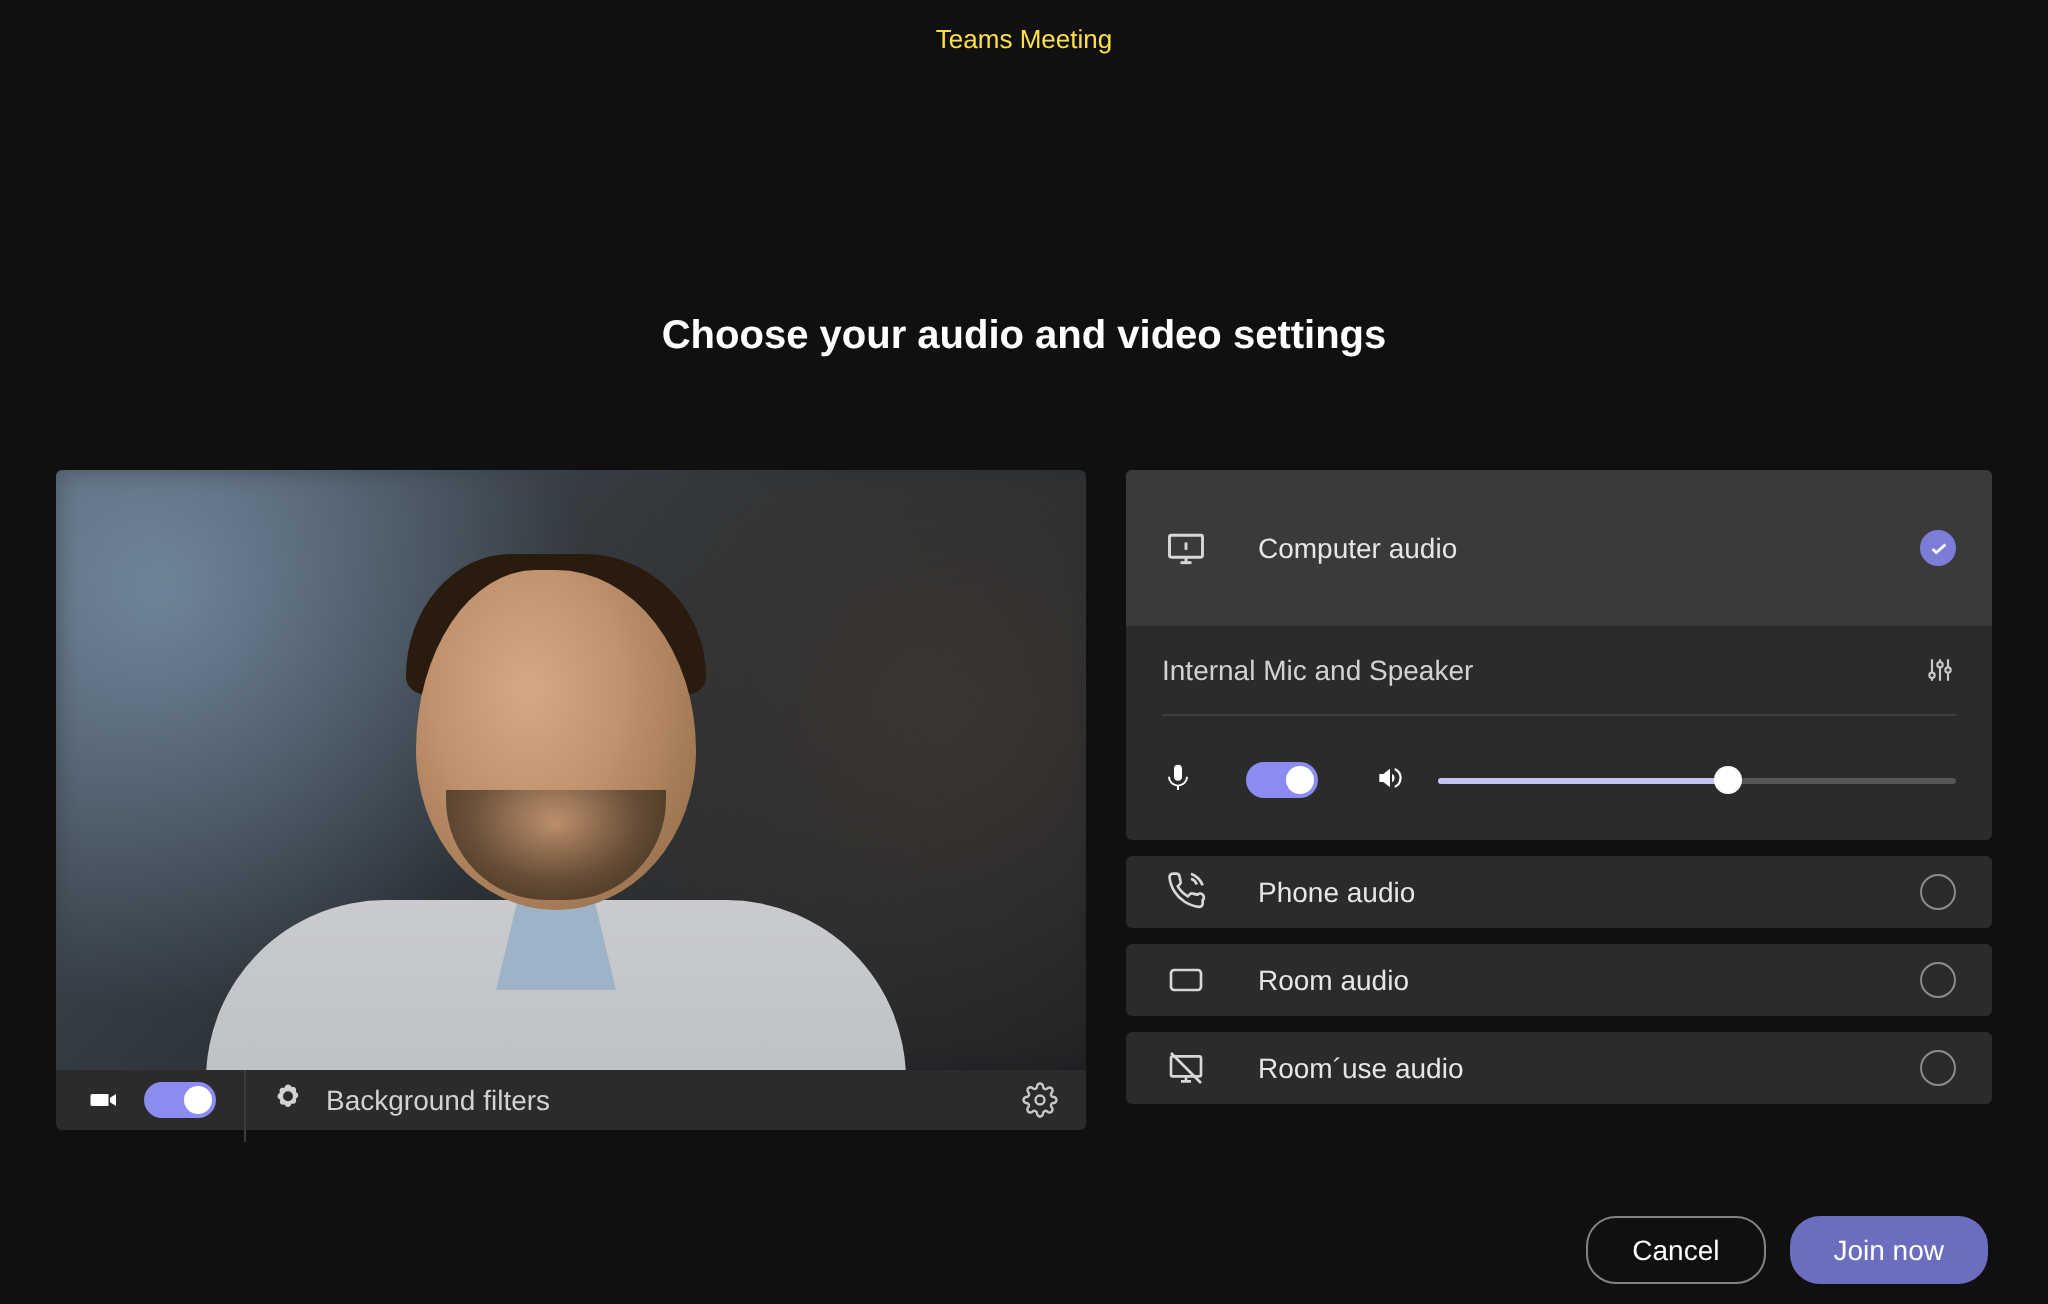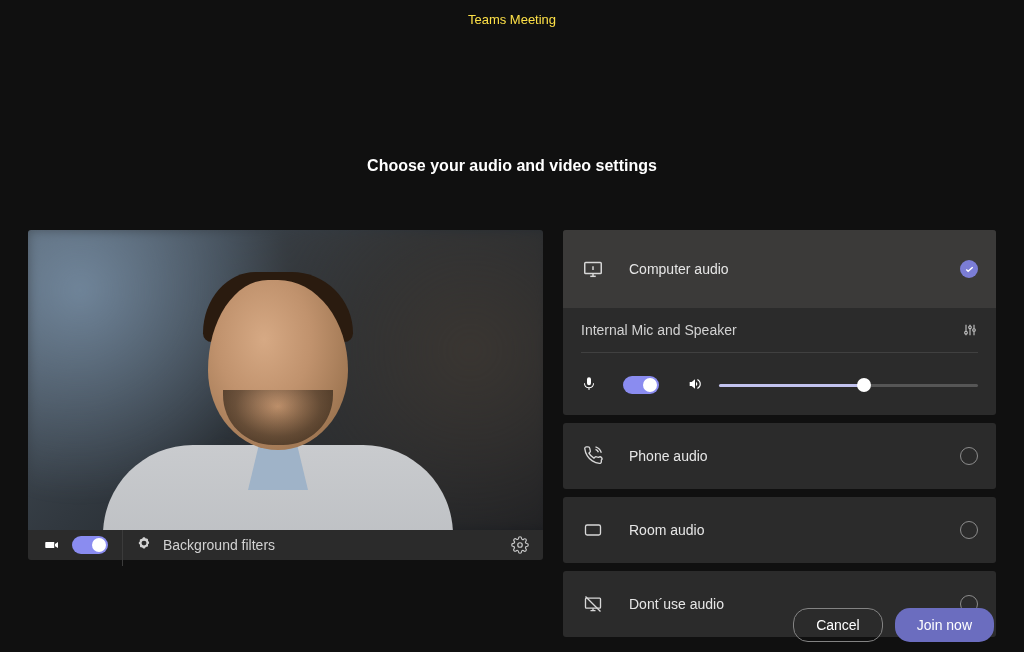--- a/index.html
+++ b/index.html
@@ -18,21 +18,21 @@
     }
     .header {
       width: 100%;
       text-align: center;
       padding-top: 12px;
       font-size: 13px;
       color: #fde047;
     }
     .main-heading {
       text-align: center;
-      font-size: 16px;
+      font-size: 20px;
       font-weight: 600;
       color: #ffffff;
       margin-top: 130px;
     }
     .content {
       display: flex;
       gap: 20px;
       padding: 0 28px;
       margin-top: 55px;
     }
@@ -173,21 +173,21 @@
       flex-direction: column;
       gap: 8px;
     }
     .audio-card {
       background: #2b2b2b;
       border-radius: 3px;
     }
     .option-row {
       display: flex;
       align-items: center;
-      height: 66px;
+      height: 36px;
       padding: 0 18px;
       color: #e6e6e6;
       cursor: pointer;
     }
     .option-row.selected {
       background: #3b3a39;
       border-radius: 3px 3px 0 0;
       height: 78px;
     }
     .opt-icon {
@@ -434,21 +434,21 @@
     </div>
 
     <div class="audio-card option-row">
       <span class="opt-icon">
         <svg viewBox="0 0 24 24" width="20" height="20" fill="none" stroke="currentColor" stroke-width="1.6">
             <rect x="3" y="5" width="18" height="12" rx="1"></rect>
             <path d="M9 20h6M12 17v3"></path>
             <path d="M3 3l18 18"></path>
           </svg>
       </span>
-      <span class="opt-label">Dont´use audio</span>
+      <span class="opt-label">Room´use audio</span>
       <span class="radio-circle"></span>
     </div>
   </div>
 </div>
 
 <div class="bottom-actions">
   <button class="btn btn-secondary">Cancel</button>
   <button class="btn btn-primary">Join now</button>
 </div>
 

